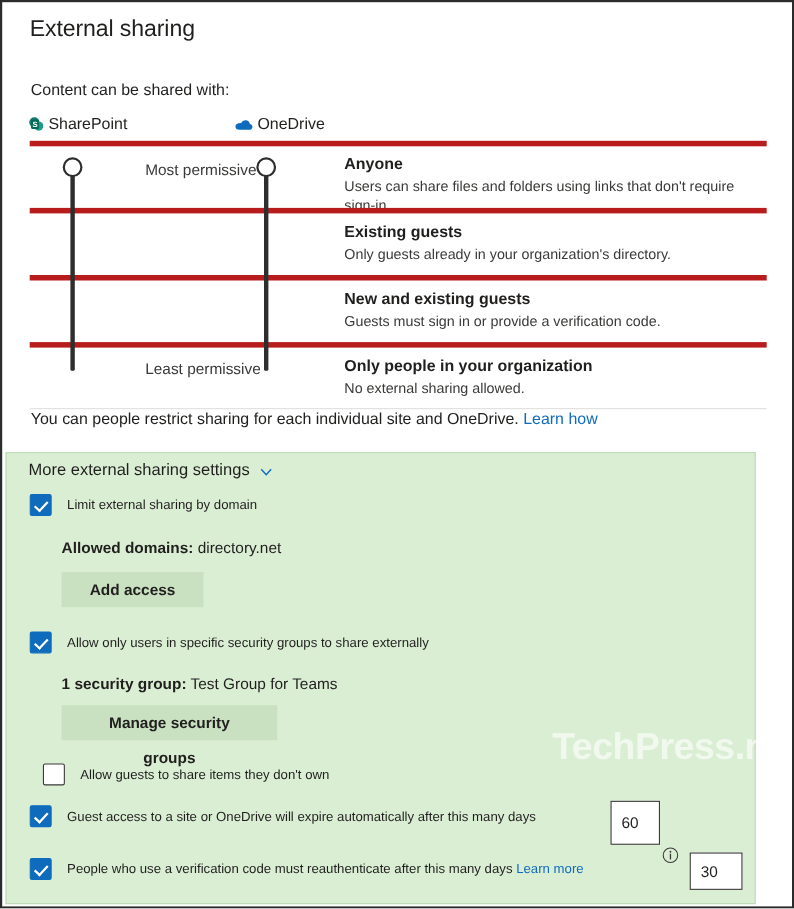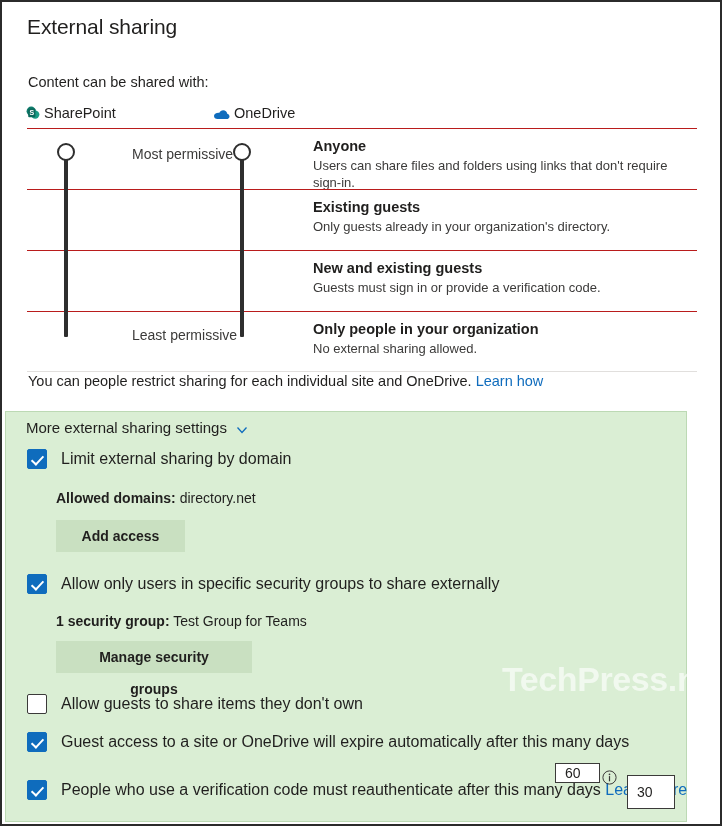--- a/index.html
+++ b/index.html
@@ -73,21 +73,21 @@
   
   .options {
     position: absolute;
     left: 25px;
     top: 126px;
     width: 670px;
   }
   .opt-row {
     position: relative;
     height: 61px;
-    border-top: 1px solid #b91c1c;
+    border-top: 5px solid #b91c1c;
   }
   .opt-row:first-child { border-top: 1px solid #e1dfdd; }
   .opt-row:last-child { border-bottom: 1px solid #e1dfdd; text-decoration: underline; }
 
   .opt-text {
     position: absolute;
     left: 286px;
     top: 8px;
     width: 385px;
   }
@@ -225,29 +225,29 @@
   .cb.on::after {
     content: "";
     position: absolute;
     left: 6px; top: 2.5px;
     width: 5px; height: 10px;
     border: solid #ffffff;
     border-width: 0 2px 2px 0;
     transform: rotate(43deg);
   }
   .cb-label {
-    font-size: 16px;
+    font-size: 12px;
     color: #201f1e;
     margin-left: 14px;
     white-space: nowrap;
   }
 
   .cb-domain   { left: 25px; top: 447px; }
   .cb-secgrp   { left: 25px; top: 572px; }
-  .cb-guests   { left: 25px; top: 692px; justify-content: center; }
+  .cb-guests   { left: 37px; top: 692px; justify-content: center; }
   .cb-expire   { left: 25px; top: 730px; }
   .cb-reauth   { left: 25px; top: 778px; }
 
   
   .subline {
     position: absolute;
     font-size: 14px;
     color: #201f1e;
     z-index: 3;
   }
@@ -278,21 +278,21 @@
   .numbox {
     position: absolute;
     background: #ffffff;
     border: 1px solid #3b3a39;
     font-family: "Liberation Sans", sans-serif;
     font-size: 14px;
     color: #201f1e;
     padding-left: 9px;
     z-index: 3;
   }
-  .num-expire { left: 553px; top: 726px; width: 45px; height: 20px; margin-top: 35px; }
+  .num-expire { left: 553px; top: 726px; width: 45px; height: 40px; }
   .num-reauth { left: 625px; top: 773px; width: 48px; height: 34px; }
 
   .info-icon {
     position: absolute;
     left: 600px;
     top: 768px;
     width: 15px;
     height: 15px;
     z-index: 3;
   }

